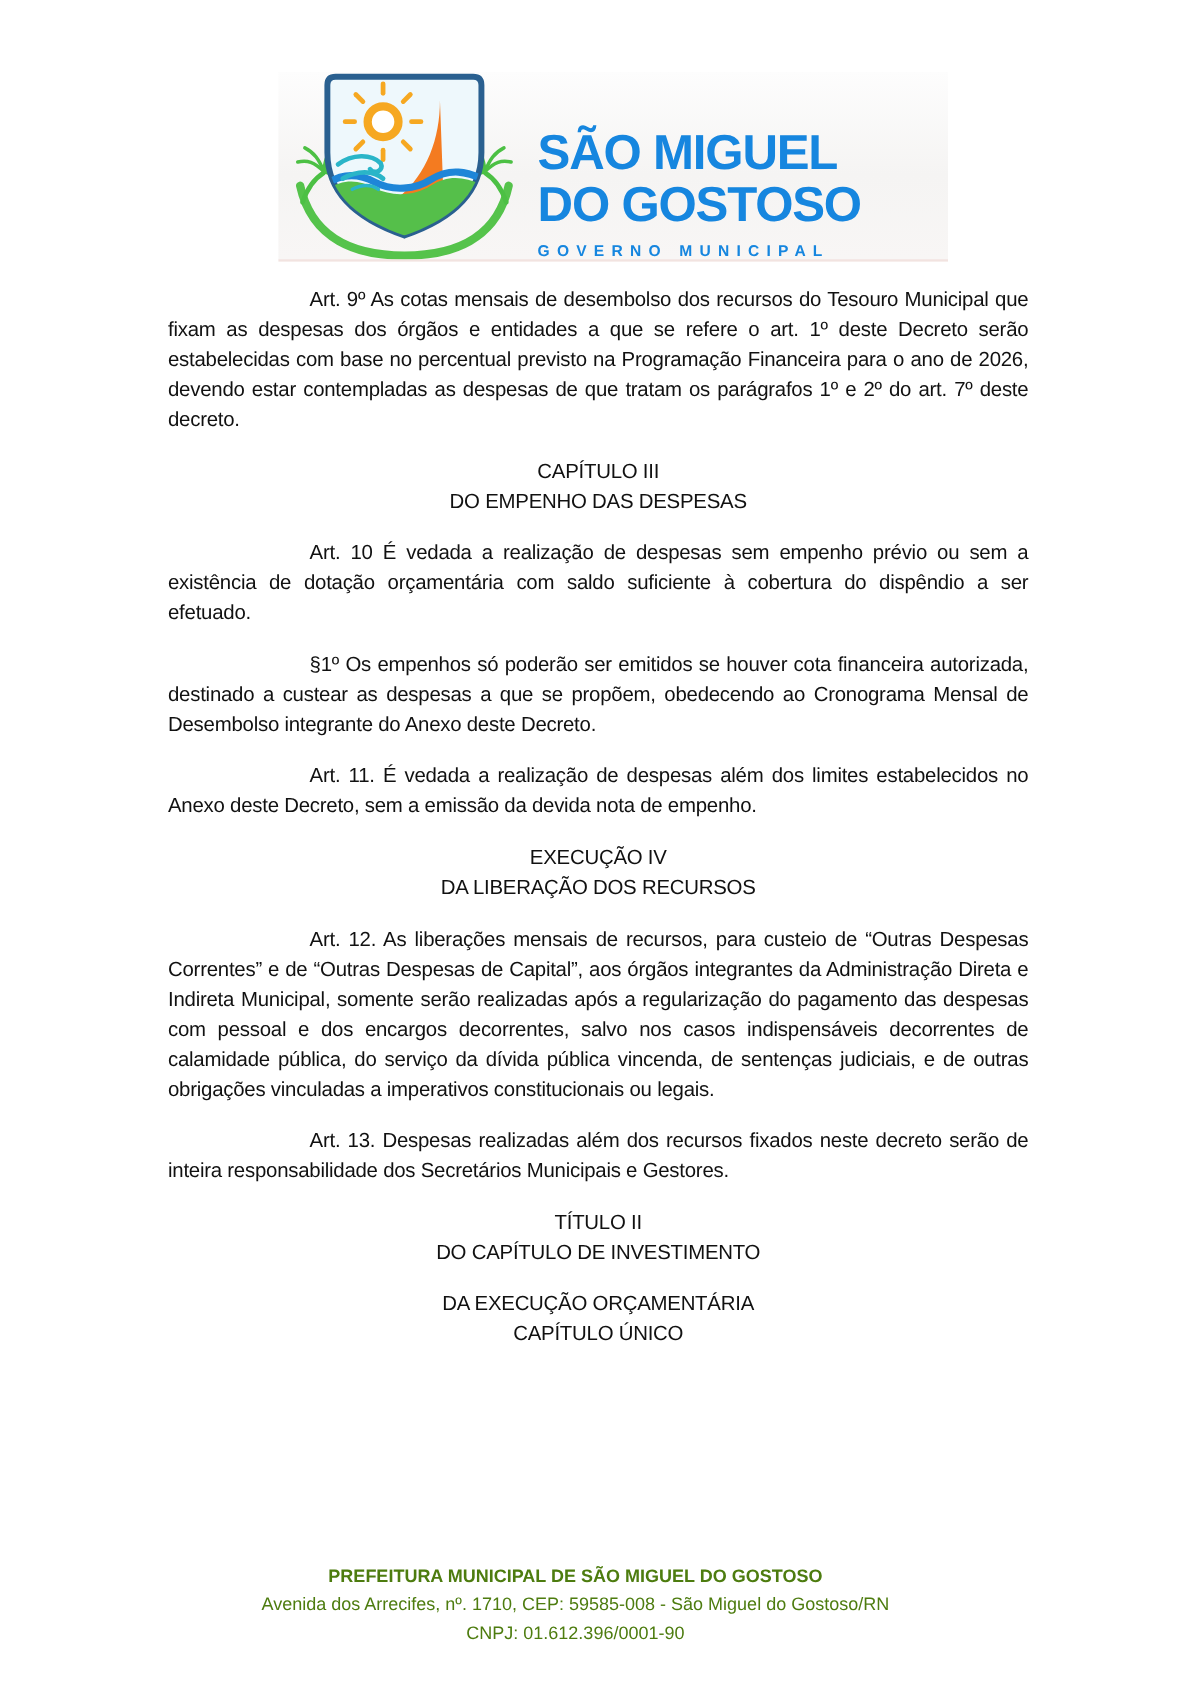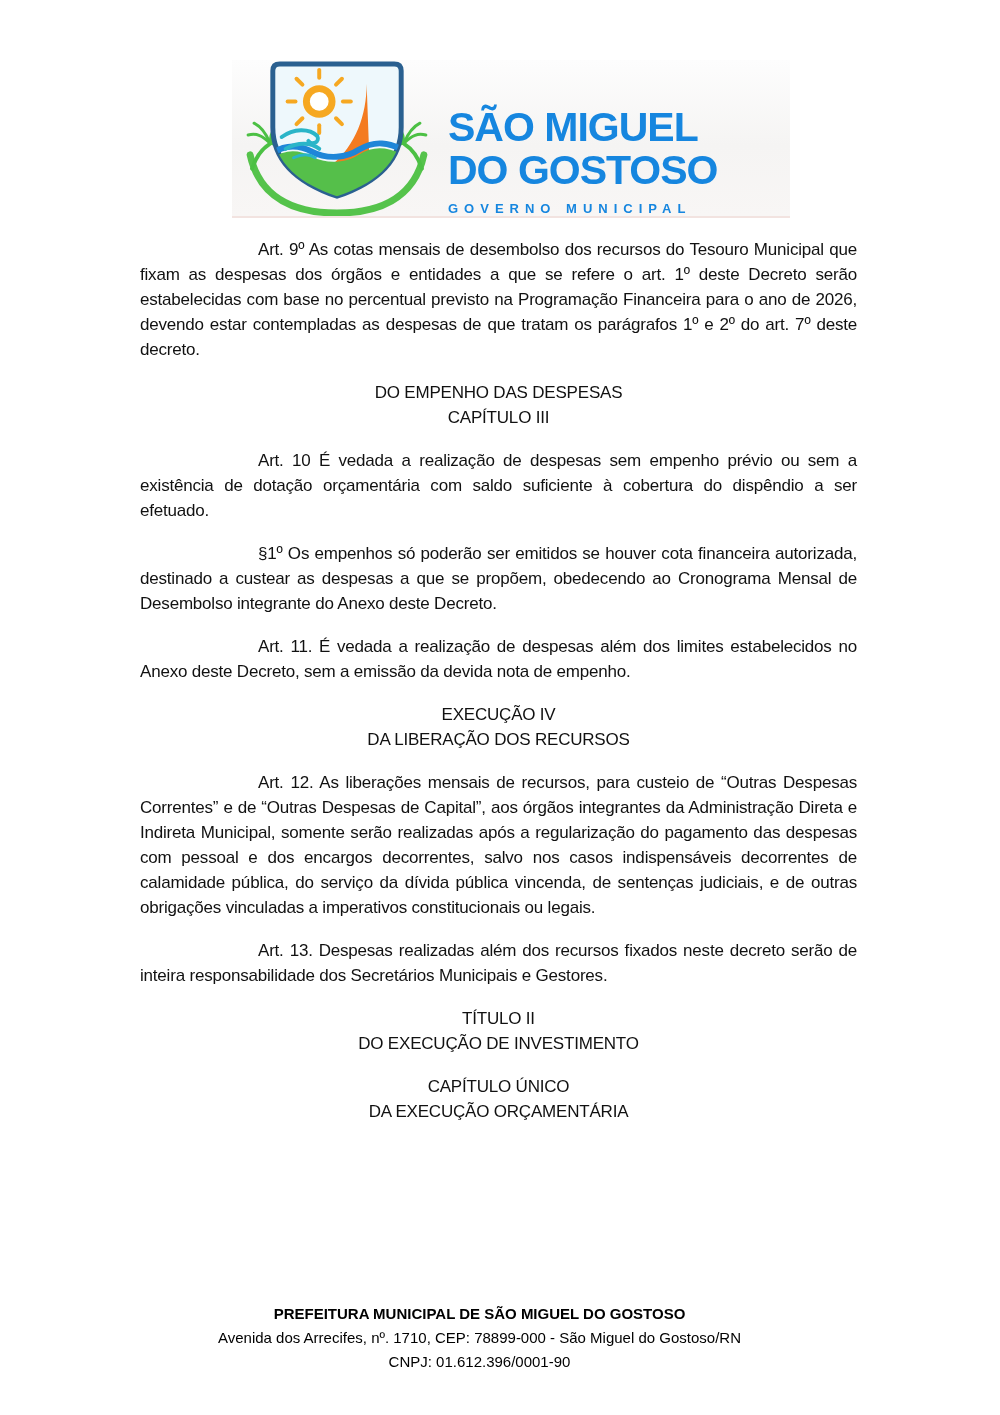--- a/index.html
+++ b/index.html
@@ -30,21 +30,21 @@
   }
   .doc-body p{
     margin:0 0 18px 0;text-align:justify;text-indent:118px;
   }
   .doc-heading{
     text-align:center;margin:0 0 18px 0;line-height:25px;
   }
   
   .doc-footer{
     position:absolute;left:0;top:1302px;width:959px;text-align:center;
-    font-size:15px;line-height:24px;color:#000000;
+    font-size:15px;line-height:24px;color:#4d7c0f;
   }
   .doc-footer .f-bold{font-weight:bold;font-size:15px;}
 </style>
 </head>
 <body>
 
 <div class="header-strip">
 
   <svg class="crest" viewBox="0 0 200 160" aria-hidden="true">
     <defs>
@@ -110,45 +110,45 @@
     <div class="logo-title" style="color:#1686df;">DO GOSTOSO</div>
     <div class="logo-sub" style="color:#1686df;">GOVERNO MUNICIPAL</div>
   </div>
 </div>
 
 <div class="doc-body">
 
   <p>Art. 9º As cotas mensais de desembolso dos recursos do Tesouro Municipal que fixam as despesas dos órgãos e entidades a que se refere o art. 1º deste Decreto serão estabelecidas com base no percentual previsto na Programação Financeira para o ano de 2026, devendo estar contempladas as despesas de que tratam os parágrafos 1º e 2º do art. 7º deste decreto.</p>
 
   <div class="doc-heading">
+    <div>CAPÍTULO III</div>
     <div>DO EMPENHO DAS DESPESAS</div>
-    <div>CAPÍTULO III</div>
   </div>
 
   <p>Art. 10 É vedada a realização de despesas sem empenho prévio ou sem a existência de dotação orçamentária com saldo suficiente à cobertura do dispêndio a ser efetuado.</p>
   <p>§1º Os empenhos só poderão ser emitidos se houver cota financeira autorizada, destinado a custear as despesas a que se propõem, obedecendo ao Cronograma Mensal de Desembolso integrante do Anexo deste Decreto.</p>
   <p>Art. 11. É vedada a realização de despesas além dos limites estabelecidos no Anexo deste Decreto, sem a emissão da devida nota de empenho.</p>
 
   <div class="doc-heading">
     <div>EXECUÇÃO IV</div>
     <div>DA LIBERAÇÃO DOS RECURSOS</div>
   </div>
 
   <p>Art. 12. As liberações mensais de recursos, para custeio de “Outras Despesas Correntes” e de “Outras Despesas de Capital”, aos órgãos integrantes da Administração Direta e Indireta Municipal, somente serão realizadas após a regularização do pagamento das despesas com pessoal e dos encargos decorrentes, salvo nos casos indispensáveis decorrentes de calamidade pública, do serviço da dívida pública vincenda, de sentenças judiciais, e de outras obrigações vinculadas a imperativos constitucionais ou legais.</p>
   <p>Art. 13. Despesas realizadas além dos recursos fixados neste decreto serão de inteira responsabilidade dos Secretários Municipais e Gestores.</p>
 
   <div class="doc-heading">
     <div>TÍTULO II</div>
-    <div>DO EXECUÇÃO DE INVESTIMENTO</div>
+    <div>DO CAPÍTULO DE INVESTIMENTO</div>
   </div>
 
   <div class="doc-heading">
+    <div>DA EXECUÇÃO ORÇAMENTÁRIA</div>
     <div>CAPÍTULO ÚNICO</div>
-    <div>DA EXECUÇÃO ORÇAMENTÁRIA</div>
   </div>
 
 </div>
 
 <div class="doc-footer">
   <div class="f-bold">PREFEITURA MUNICIPAL DE SÃO MIGUEL DO GOSTOSO</div>
-  <div>Avenida dos Arrecifes, nº. 1710, CEP: 78899-000 - São Miguel do Gostoso/RN</div>
+  <div>Avenida dos Arrecifes, nº. 1710, CEP: 59585-008 - São Miguel do Gostoso/RN</div>
   <div>CNPJ: 01.612.396/0001-90</div>
 </div>
 
 </body></html>

